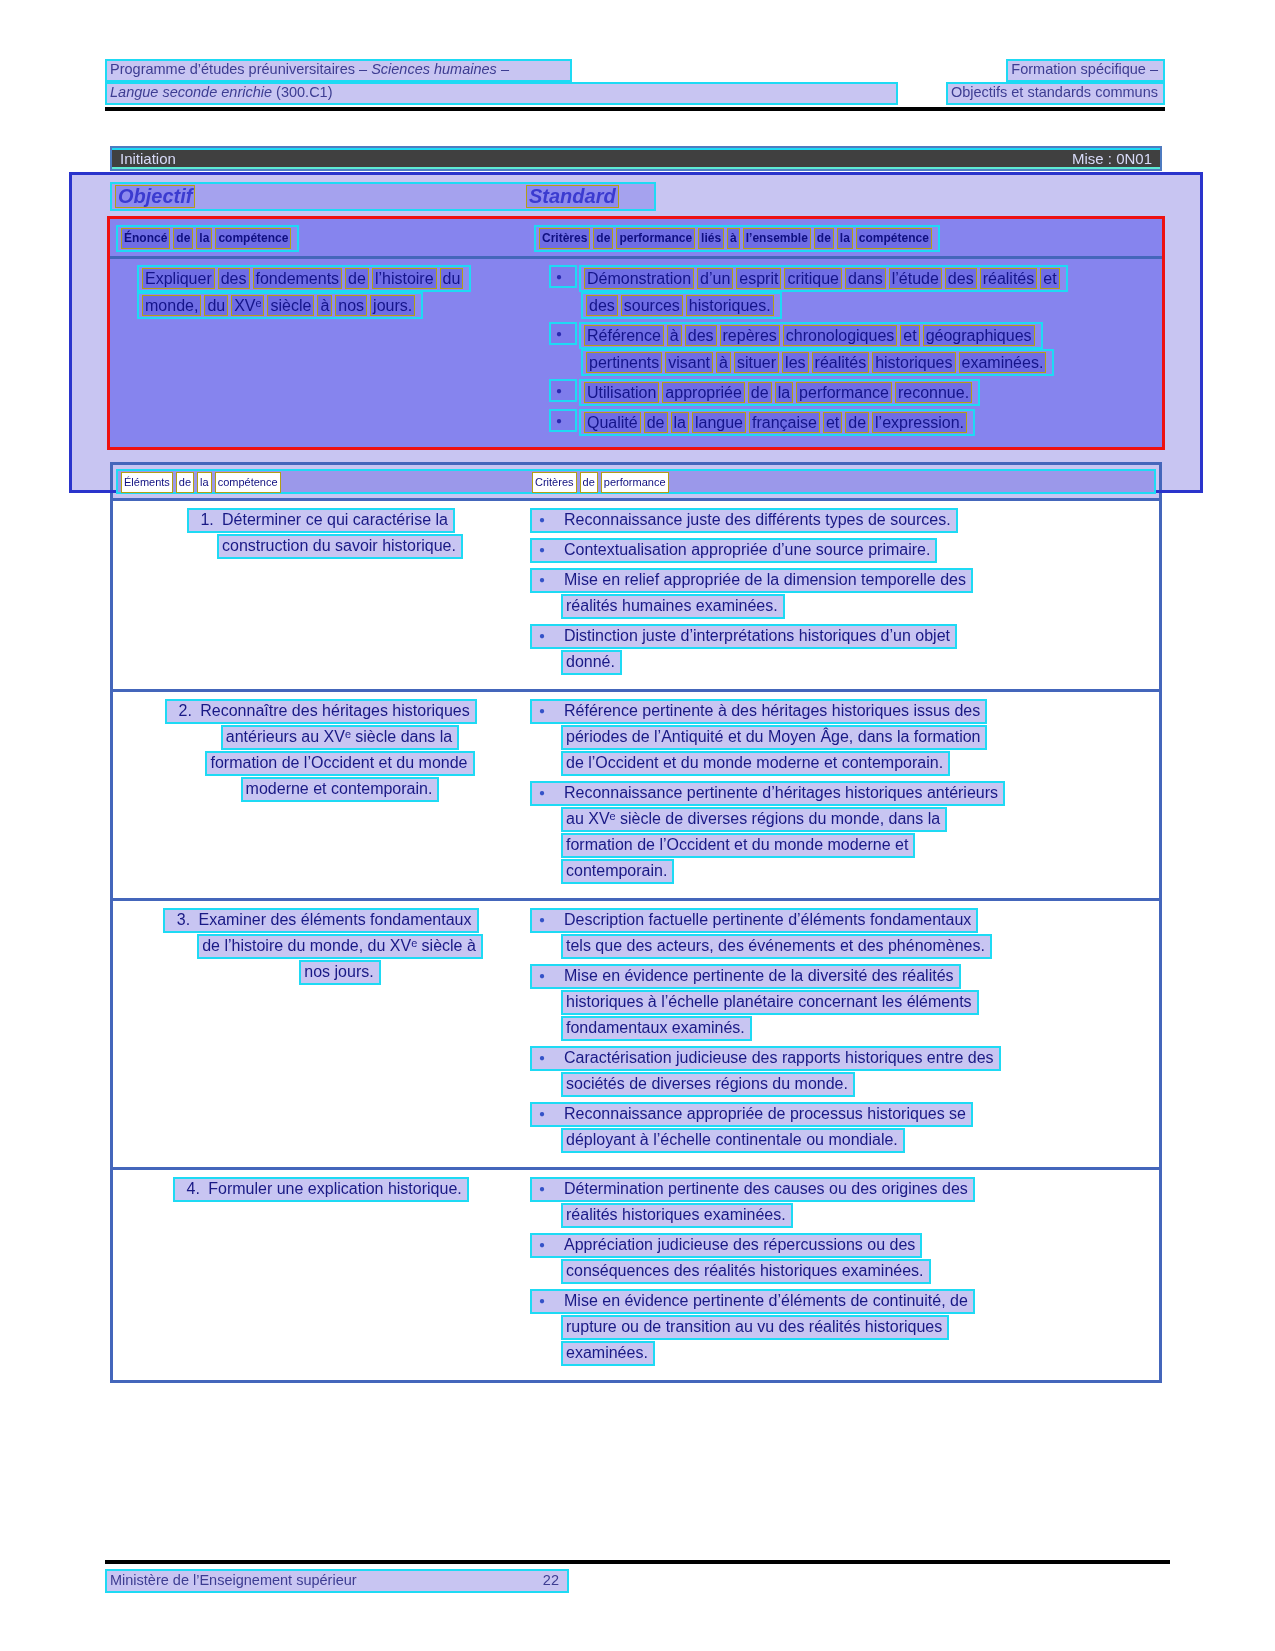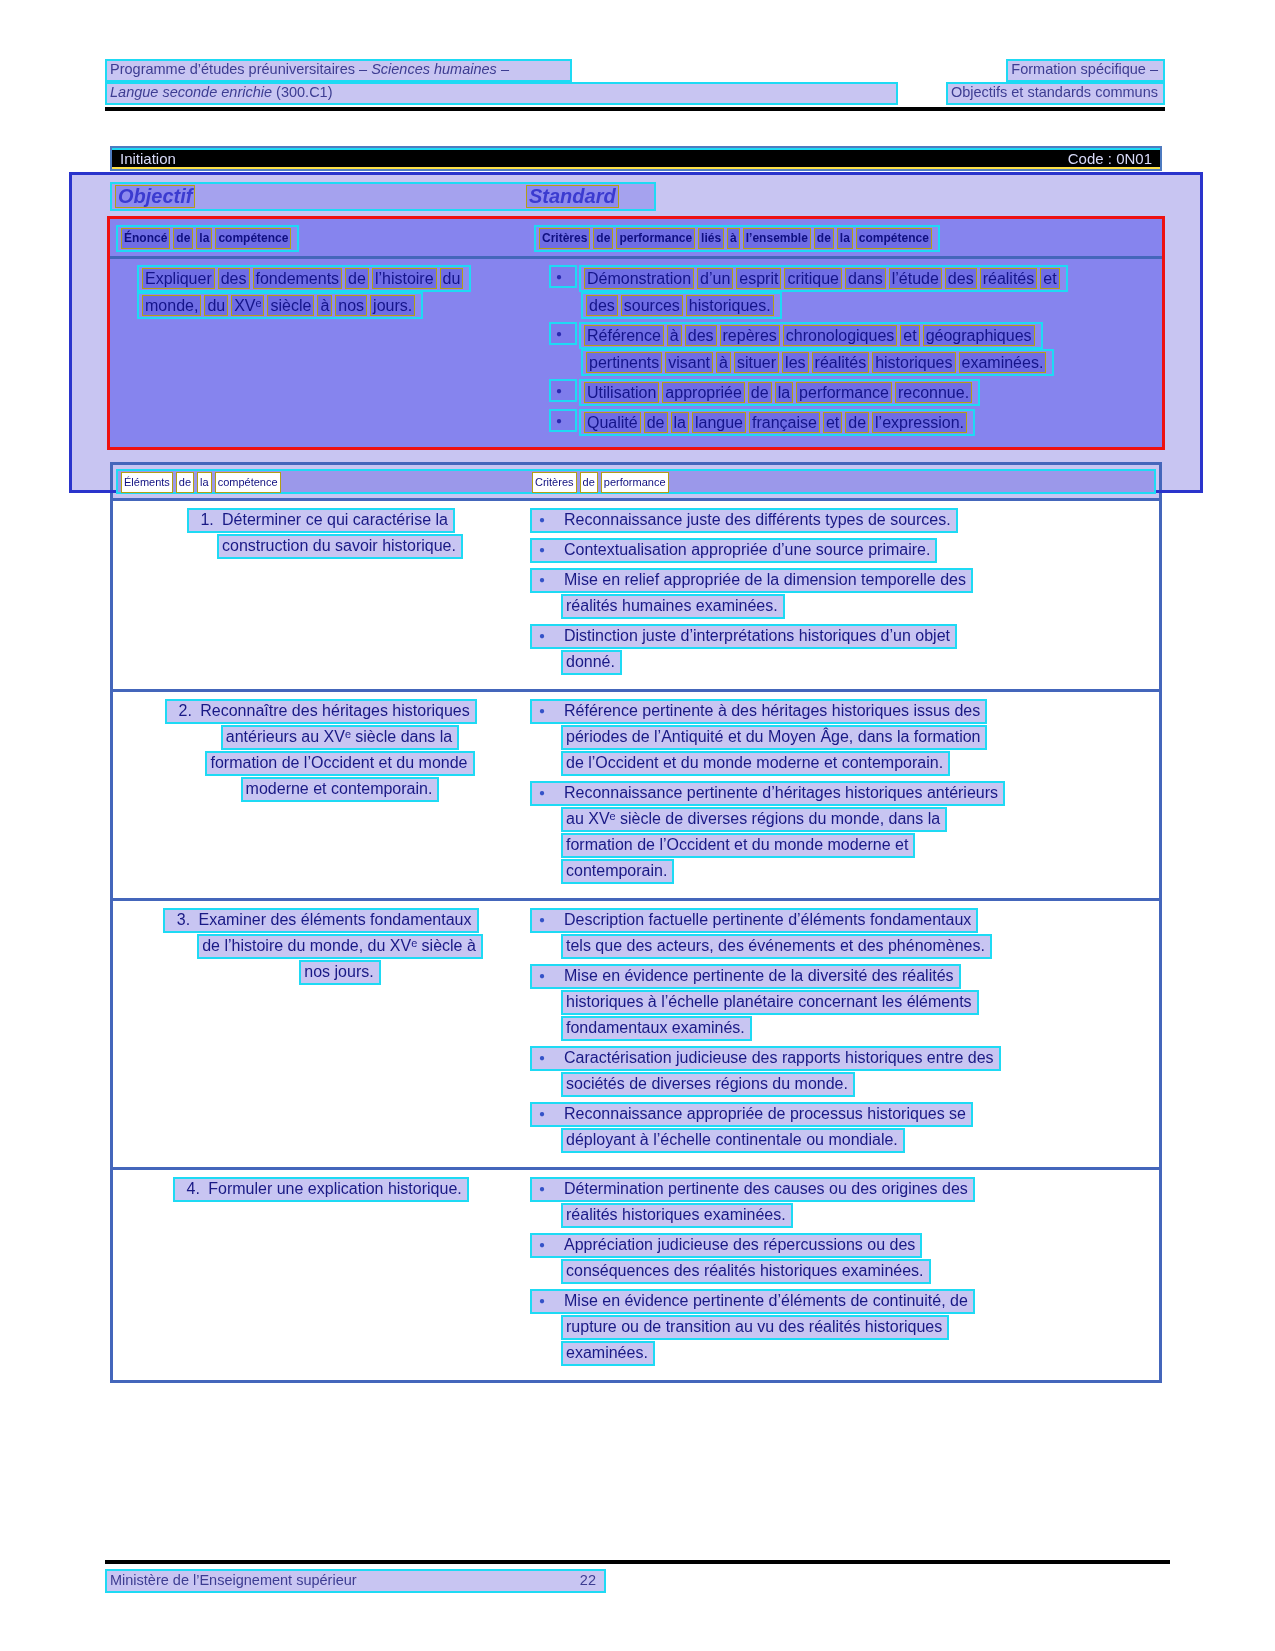--- a/index.html
+++ b/index.html
@@ -25,21 +25,21 @@
   .hl.small{font-size:14.5px;color:#3d3d92;line-height:17px;border-width:2px;}
   .hdrbox1{width:467px;}
   .hdrbox2{width:793px;}
   .blackrule{height:4px;background:#000;margin-top:2px;}
 
   
   .main{position:absolute;left:110px;top:146px;width:1052px;}
 
   .initrow{height:25px;background:#4e7bc0;padding:2px 2px;}
   .initband{
-    height:21px;background:#000000;border-top:2px solid #1edaf4;border-bottom:2px solid #fde047;
+    height:21px;background:#404040;border-top:2px solid #1edaf4;border-bottom:2px solid #5eead4;
     display:flex;justify-content:space-between;align-items:center;padding:0 8px;
     font-size:15px;color:#d8daf8;
   }
 
   
   .overlay{
     margin:1px -41px 0;border:3px solid #2a34cc;background:#c8c5f2;
     padding:7px 35px 40px;position:relative;z-index:1;
   }
 
@@ -92,21 +92,21 @@
   .stmt{position:absolute;left:8px;top:7px;width:400px;text-align:center;}
   .bline{height:26px;}
   .stmt .bline.cont{padding-left:38px;}
   .rcol{margin-left:417px;width:620px;}
   .bullet{margin-bottom:4px;}
   .rcol .bline.cont{padding-left:31px;}
 
   
   .pagefooter{position:absolute;left:105px;top:1558px;width:1065px;}
   .fband{
-    margin-top:5px;width:501px;display:flex;justify-content:space-between;
+    margin-top:5px;width:464px;display:flex;justify-content:space-between;
     background:#c8c5f2;border:2px solid #1edaf4;padding:1px 8px 2px 3px;
     font-size:14.5px;color:#3d3d92;line-height:17px;
   }
   i{font-style:italic;}
 </style>
 </head>
 <body>
 
 <div class="pageheader">
   <div class="hline">
@@ -118,21 +118,21 @@
     <span class="hl small">Objectifs et standards communs</span>
   </div>
   <div class="blackrule"></div>
 </div>
 
 <div class="main">
 
   <div class="initrow">
     <div class="initband">
       <span>Initiation</span>
-      <span>Code : 0N01</span>
+      <span>Mise : 0N01</span>
     </div>
   </div>
 
   <div class="overlay">
 
     <div>
       <span class="band objband">
         <span class="grp"><span class="wd">Objectif</span></span>
         <span class="grp std"><span class="wd">Standard</span></span>
       </span>

